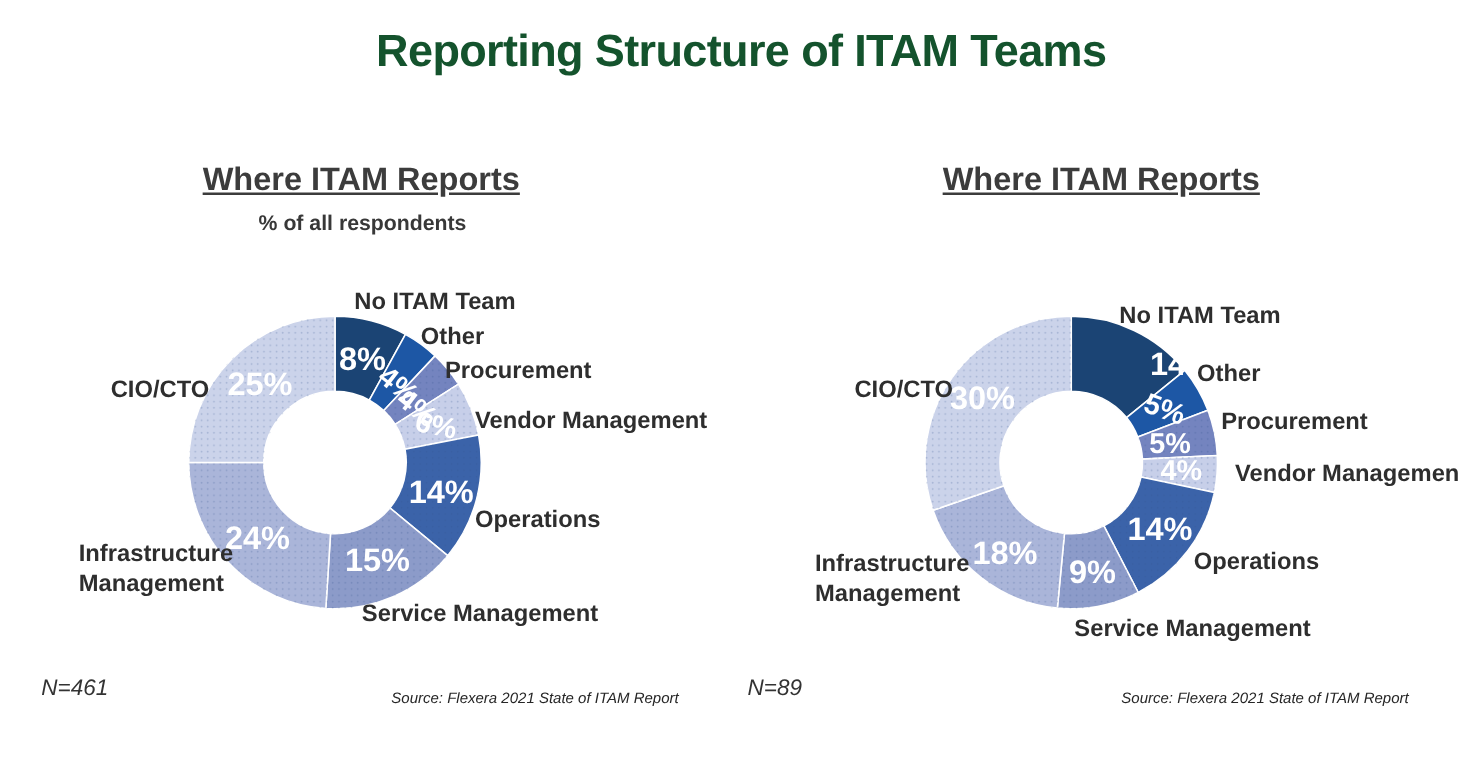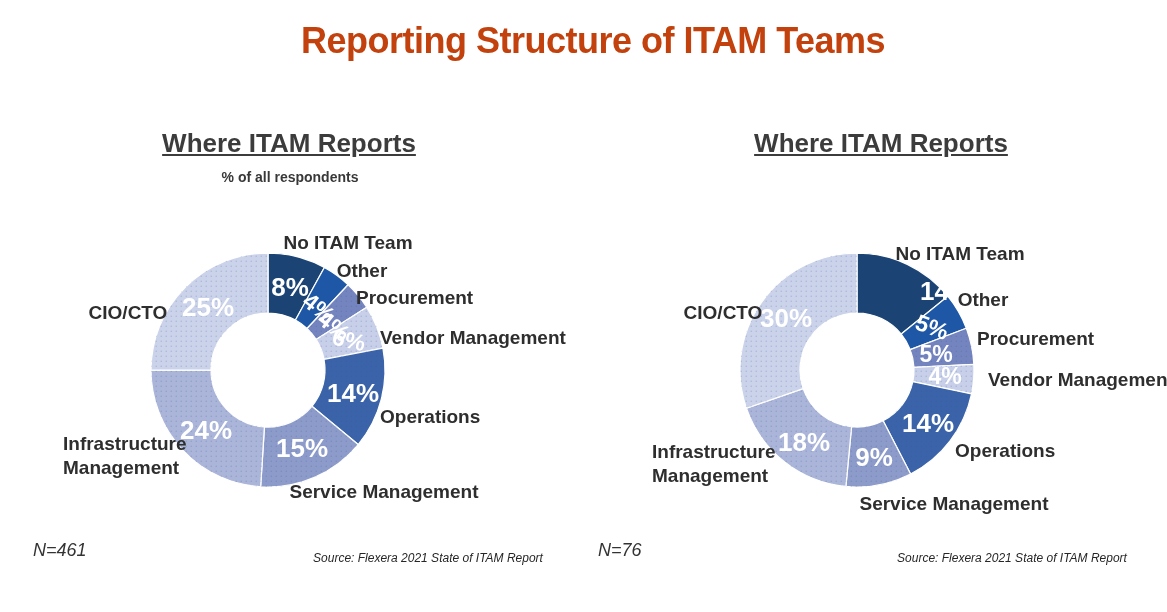--- a/index.html
+++ b/index.html
@@ -37,21 +37,21 @@
     color: #3C3C3C;
     white-space: nowrap;
     text-decoration: underline;
   }
   .chart-title.left  { left: 289px; }
   .chart-title.right { left: 881px; }
   .chart-subtitle {
     position: absolute;
     top: 169px;
     transform: translateX(-50%);
-    font-size: 14px;
+    font-size: 17px;
     font-weight: bold;
     color: #383838;
     white-space: nowrap;
   }
   .chart-subtitle.left  { left: 290px; }
   .chart-subtitle.right { left: 881px; }
   .n-label {
     position: absolute;
     font-size: 18px;
     font-style: italic;
@@ -76,21 +76,21 @@
     left: 0;
     top: 0;
   }
   svg text { font-family: "Liberation Sans", sans-serif; }
 </style>
 </head>
 <body>
 
 <div class="page">
 
-  <div class="main-title" style="color: #c2410c;">Reporting Structure of ITAM Teams</div>
+  <div class="main-title" style="color: #14532d;">Reporting Structure of ITAM Teams</div>
 
   <div class="chart-title left">Where ITAM Reports</div>
   <div class="chart-subtitle left">% of all respondents</div>
 
   <div class="chart-title right">Where ITAM Reports</div>
 
   <svg id="donuts" width="1167" height="612" viewBox="0 0 1167 612">
     <defs>
       <pattern id="dots" width="5" height="5" patternUnits="userSpaceOnUse">
         <circle cx="1.2" cy="1.2" r="0.7" fill="#2F4E8C" opacity="0.25"></circle>
@@ -160,16 +160,16 @@
         <text x="954" y="503" fill="#2E2E2E" font-size="19" font-weight="bold" text-anchor="middle" dominant-baseline="central">Service Management</text>
         <text x="652" y="451" fill="#2E2E2E" font-size="19" font-weight="bold" text-anchor="start" dominant-baseline="central">Infrastructure</text>
         <text x="652" y="475" fill="#2E2E2E" font-size="19" font-weight="bold" text-anchor="start" dominant-baseline="central">Management</text>
         <text x="723" y="312" fill="#2E2E2E" font-size="19" font-weight="bold" text-anchor="middle" dominant-baseline="central">CIO/CTO</text>
       </g>
   </svg>
 
   <div class="n-label left">N=461</div>
   <div class="source-label left">Source: Flexera 2021 State of ITAM Report</div>
 
-  <div class="n-label right">N=76</div>
+  <div class="n-label right">N=89</div>
   <div class="source-label right">Source: Flexera 2021 State of ITAM Report</div>
 
 </div>
 
 </body></html>

